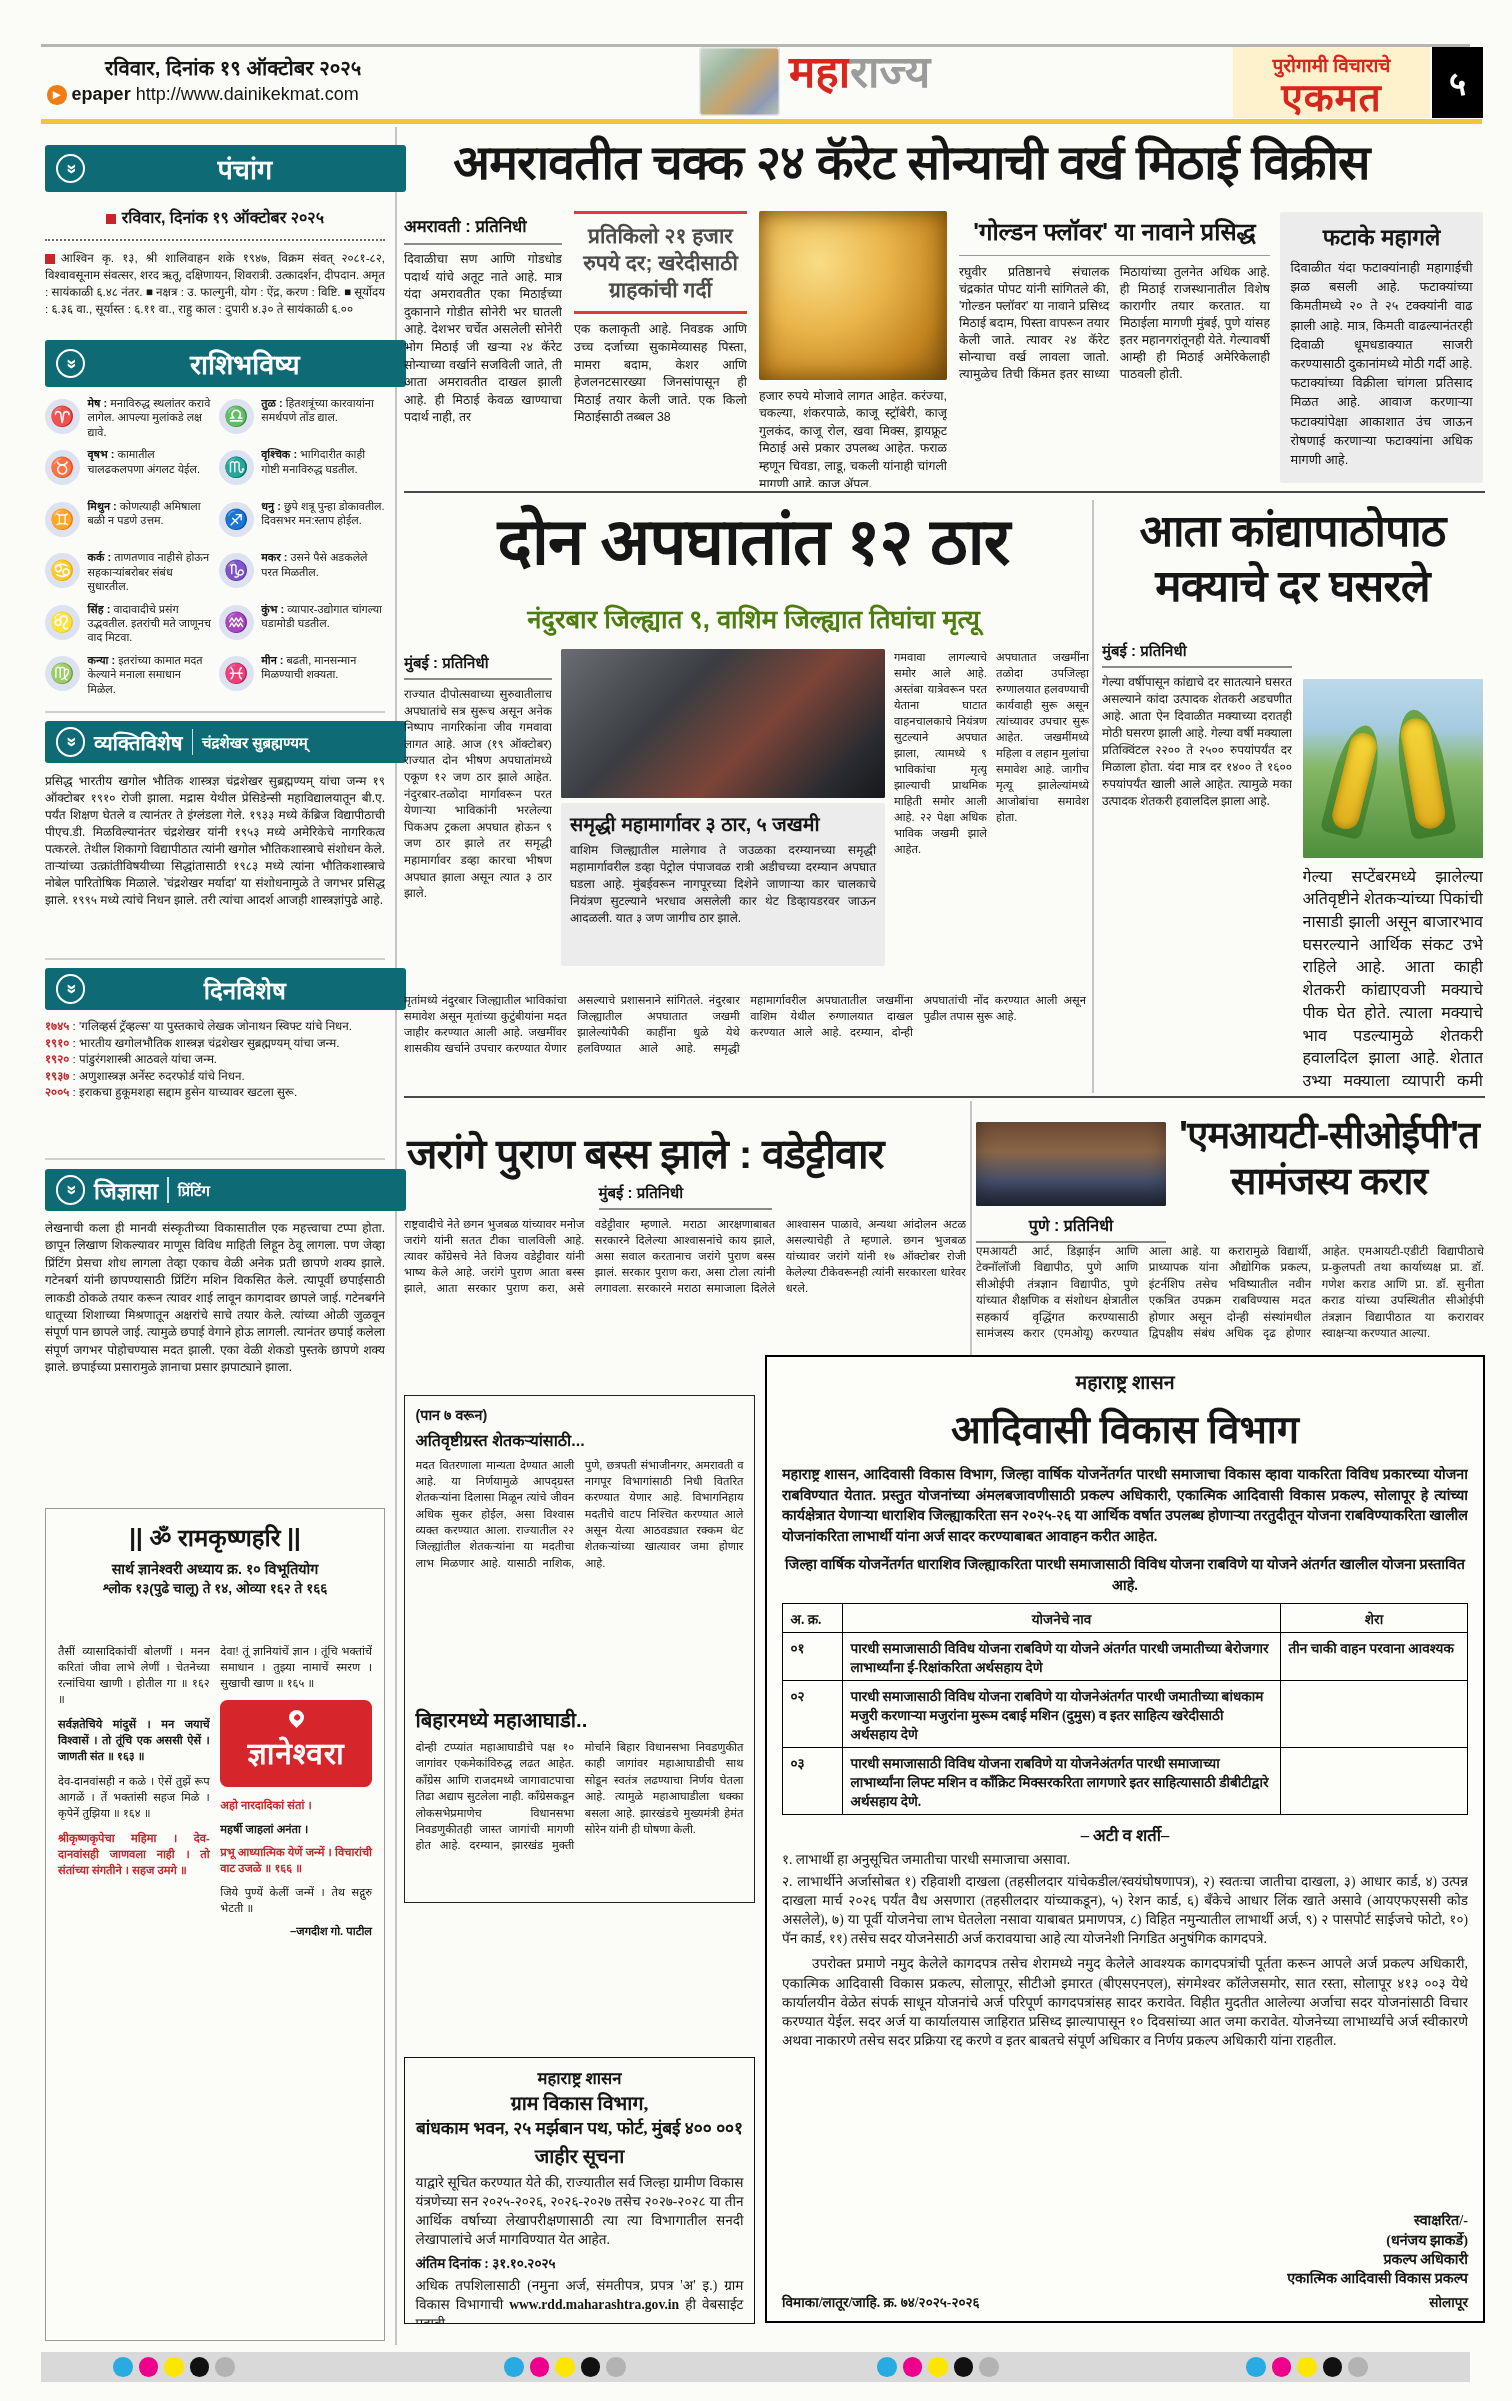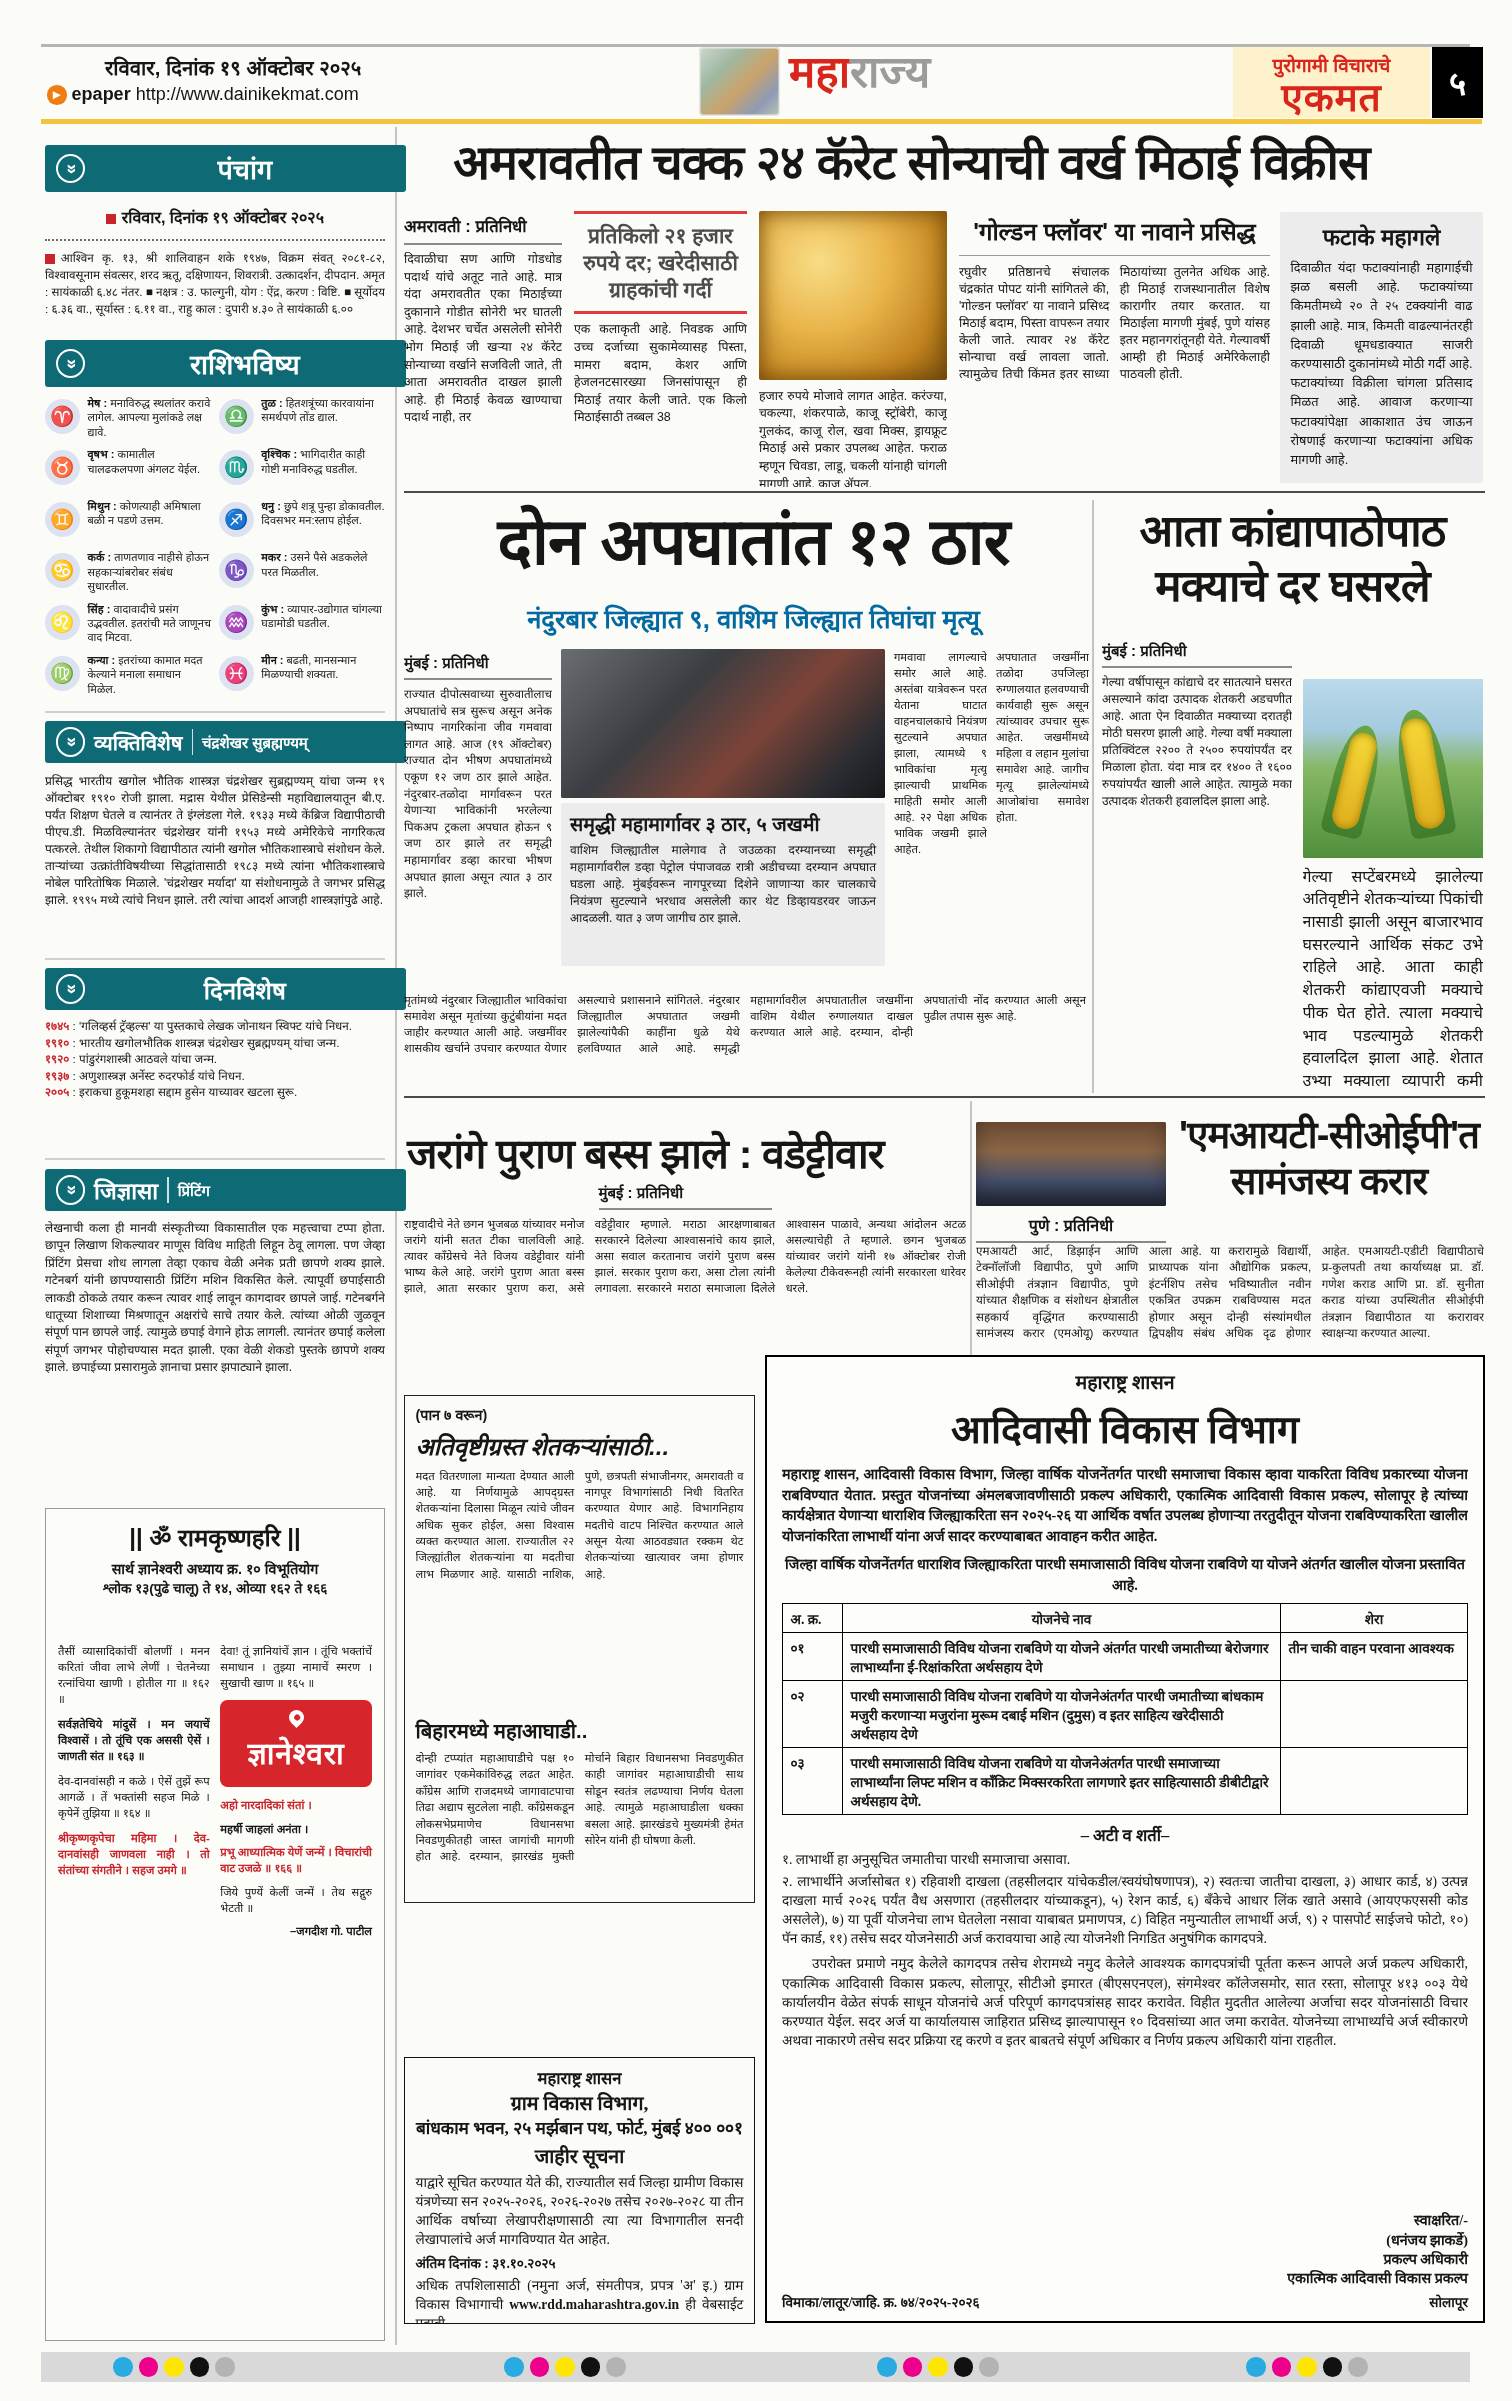--- a/index.html
+++ b/index.html
@@ -45,21 +45,21 @@
   .rz-t{margin:0;font-size:11px;line-height:1.3;}
   
   .p{margin:0;line-height:1.42;}
   .dl{font-weight:bold;border-bottom:2.3px double #8a8a8a;padding:3px 0 6px 0;margin-bottom:6px;}
   .subhead-red{border-top:3px solid #e03a3c;border-bottom:3px solid #e03a3c;color:#4c4c4c;
       font-weight:bold;text-align:center;padding:7.5px 1.5px;}
   .subhead-teal{border-top:3px solid #2f98a8;border-bottom:3px solid #2f98a8;color:#474747;
       font-weight:bold;text-align:center;padding:7.5px 1.5px;}
   .graybox{background:#ececec;border-radius:2.3px;}
   .h-main{font-weight:bold;letter-spacing:-0.8px;}
-  .subgray{color:#0369a1;font-weight:bold;}
+  .subgray{color:#4d7c0f;font-weight:bold;}
   .cols2{column-count:2;column-gap:10.5px;}
   .cols3{column-count:3;column-gap:10.5px;}
   .cols4{column-count:4;column-gap:10.5px;}
   
   .ph-sweets{background:radial-gradient(circle at 32% 30%,#f8dd86 0%,#e9b44a 40%,#c0821e 75%,#7c520f 100%);
      border-radius:2.3px;box-shadow:inset 0 0 22.6px #6b4408;}
   .ph-accident{background:linear-gradient(135deg,#6a6d72 0%,#3a3d42 35%,#7c4438 60%,#2a2c31 85%,#17181c 100%);border-radius:1.5px;}
   .ph-corn{background:linear-gradient(180deg,#bcd9ea 0%,#a5cbe0 28%,#86b765 50%,#4f8f3b 100%);position:relative;border-radius:1.5px;overflow:hidden;}
   .cob{position:absolute;background:linear-gradient(180deg,#f6d838,#e0ae1f);border-radius:30px;box-shadow:inset 0 0 9px #9c7a00;}
   .husk{position:absolute;background:linear-gradient(180deg,#6aa546,#3f7c2c);border-radius:50% 50% 7.5px 7.5px;}
@@ -389,21 +389,21 @@
       <div>एकात्मिक आदिवासी विकास प्रकल्प</div>
     </div>
     <div style="display:flex;justify-content:space-between;font-size:13.6px;margin-top:3px;" class="b">
       <span>विमाका/लातूर/जाहि. क्र. ७४/२०२५-२०२६</span>
       <span>सोलापूर</span>
     </div>
   </div>
 
   <div class="abs" style="left:404px;top:1395px;width:351px;height:508px;border:1.5px solid #222;box-sizing:border-box;padding:9px 10.5px;overflow:hidden;">
     <div class="b" style="font-size:14.3px;">(पान ७ वरून)</div>
-    <div class="b" style="font-size:24px;margin:4.5px 0 6px 0;font-style:italic;">अतिवृष्टीग्रस्त शेतकऱ्यांसाठी...</div>
+    <div class="b" style="font-size:16px;margin:4.5px 0 6px 0;">अतिवृष्टीग्रस्त शेतकऱ्यांसाठी...</div>
     <div class="cols2 just clip" style="height:238px;font-size:11.3px;line-height:1.45;">मदत वितरणाला मान्यता देण्यात आली आहे. या निर्णयामुळे आपद्ग्रस्त शेतकऱ्यांना दिलासा मिळून त्यांचे जीवन अधिक सुकर होईल, असा विश्वास व्यक्त करण्यात आला. राज्यातील २२ जिल्ह्यांतील शेतकऱ्यांना या मदतीचा लाभ मिळणार आहे. यासाठी नाशिक, पुणे, छत्रपती संभाजीनगर, अमरावती व नागपूर विभागांसाठी निधी वितरित करण्यात येणार आहे. विभागनिहाय मदतीचे वाटप निश्चित करण्यात आले असून येत्या आठवड्यात रक्कम थेट शेतकऱ्यांच्या खात्यावर जमा होणार आहे.</div>
     <div class="b" style="font-size:20.3px;margin:10.5px 0 6px 0;">बिहारमध्ये महाआघाडी..</div>
     <div class="cols2 just clip" style="height:271px;font-size:11.3px;line-height:1.45;">दोन्ही टप्प्यांत महाआघाडीचे पक्ष १० जागांवर एकमेकांविरुद्ध लढत आहेत. काँग्रेस आणि राजदमध्ये जागावाटपाचा तिढा अद्याप सुटलेला नाही. काँग्रेसकडून लोकसभेप्रमाणेच विधानसभा निवडणुकीतही जास्त जागांची मागणी होत आहे. दरम्यान, झारखंड मुक्ती मोर्चाने बिहार विधानसभा निवडणुकीत काही जागांवर महाआघाडीची साथ सोडून स्वतंत्र लढण्याचा निर्णय घेतला आहे. त्यामुळे महाआघाडीला धक्का बसला आहे. झारखंडचे मुख्यमंत्री हेमंत सोरेन यांनी ही घोषणा केली.</div>
   </div>
 
   <div class="abs serif" style="left:404px;top:2057px;width:351px;height:267px;border:1.5px solid #111;box-sizing:border-box;padding:7.5px 10.5px;overflow:hidden;">
     <div class="ctr b" style="font-size:16.6px;">महाराष्ट्र शासन</div>
     <div class="ctr b" style="font-size:19.6px;">ग्राम विकास विभाग,</div>
     <div class="ctr b" style="font-size:17.3px;">बांधकाम भवन, २५ मर्झबान पथ, फोर्ट, मुंबई ४०० ००१</div>
     <div class="ctr b" style="font-size:19.6px;margin:3px 0 4.5px 0;">जाहीर सूचना</div>

